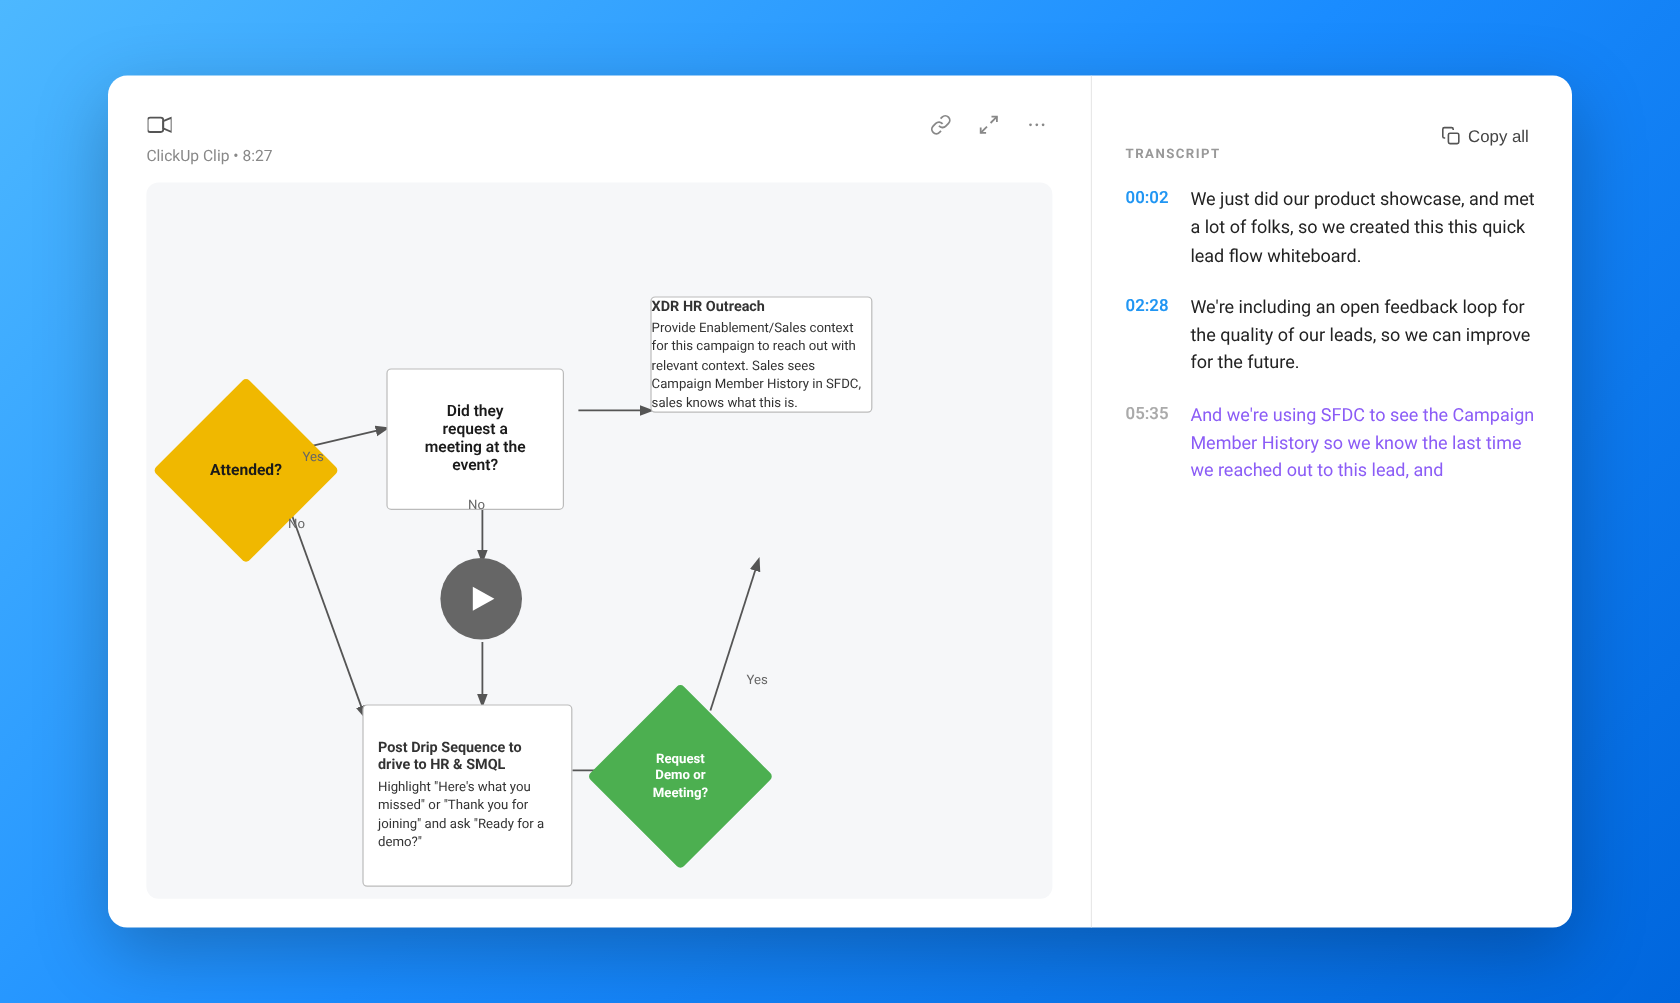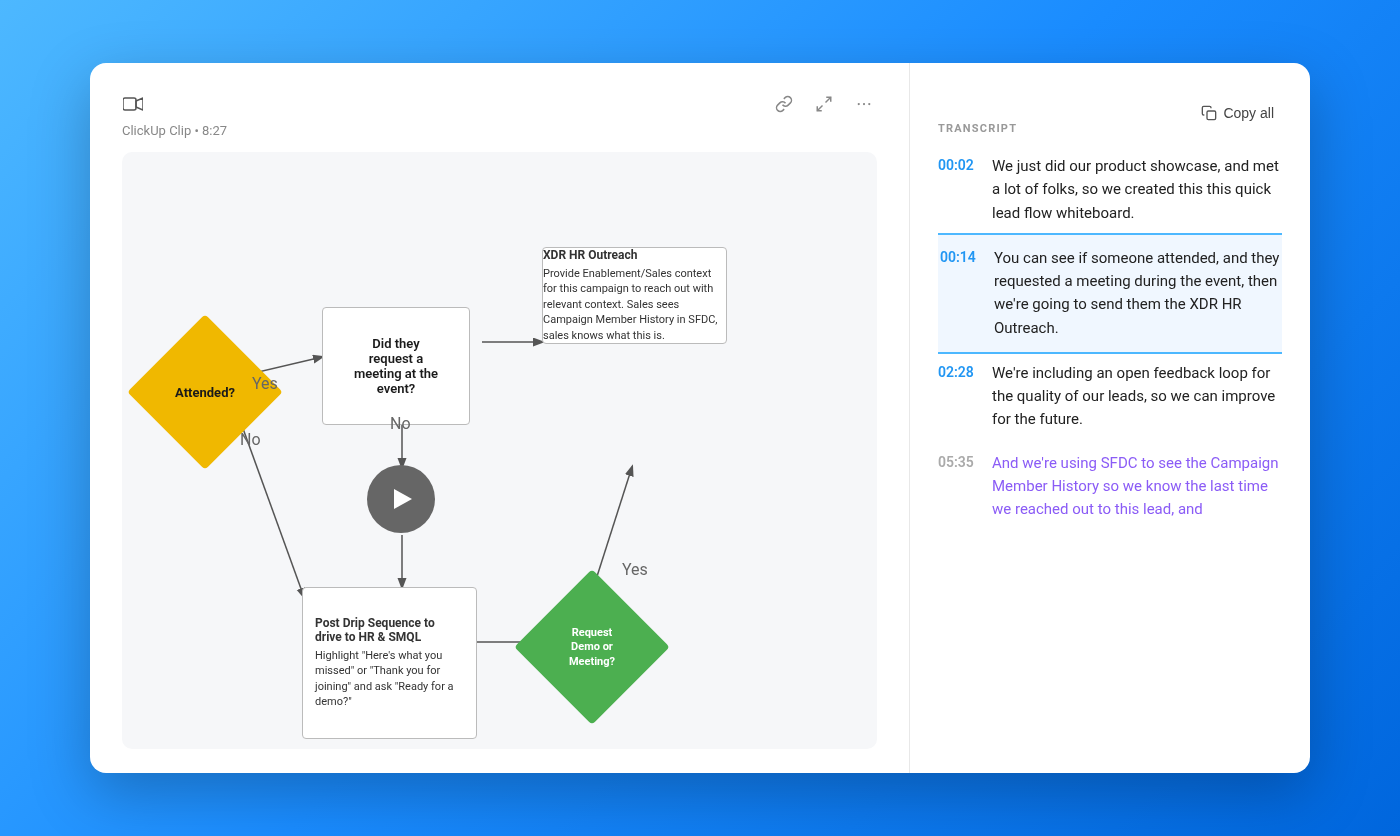--- a/index.html
+++ b/index.html
@@ -172,21 +172,21 @@
       font-size: 12px;
       color: #333;
     }
     .fc-drip-box .drip-title {
       font-weight: 700;
       font-size: 12px;
       margin-bottom: 4px;
     }
     .fc-request-diamond {
       position: absolute;
-      left: 415px;
+      left: 390px;
       top: 440px;
       width: 110px;
       height: 110px;
     }
     .fc-request-diamond .diamond {
       width: 110px;
       height: 110px;
       background: #4caf50;
       transform: rotate(45deg);
       border-radius: 4px;
@@ -206,21 +206,21 @@
     .fc-arrows {
       position: absolute;
       top: 0; left: 0;
       width: 100%;
       height: 100%;
       pointer-events: none;
     }
     
     .fc-label {
       position: absolute;
-      font-size: 16px;
+      font-size: 11px;
       color: #666;
       text-align: right;
     }
     
     .right-panel {
       width: 400px;
       padding: 28px 28px 24px 28px;
       display: flex;
       flex-direction: column;
     }
@@ -401,24 +401,20 @@
       </button>
     </div>
 
     <div class="transcript-list">
 
       <div class="transcript-item">
         <span class="ts-time">00:02</span>
         <span class="ts-text">We just did our product showcase, and met a lot of folks, so we created this this quick lead flow whiteboard.</span>
       </div>
 
-      <div class="transcript-item active">
-        <span class="ts-time">00:14</span>
-        <span class="ts-text">You can see if someone attended, and they requested a meeting during the event, then we're going to send them the XDR HR Outreach.</span>
-      </div>
 
       <div class="transcript-item">
         <span class="ts-time">02:28</span>
         <span class="ts-text">We're including an open feedback loop for the quality of our leads, so we can improve for the future.</span>
       </div>
 
       <div class="transcript-item">
         <span class="ts-time" style="color:#aaa;">05:35</span>
         <span class="ts-text faded">And we're using SFDC to see the Campaign Member History so we know the last time we reached out to this lead, and</span>
       </div>

